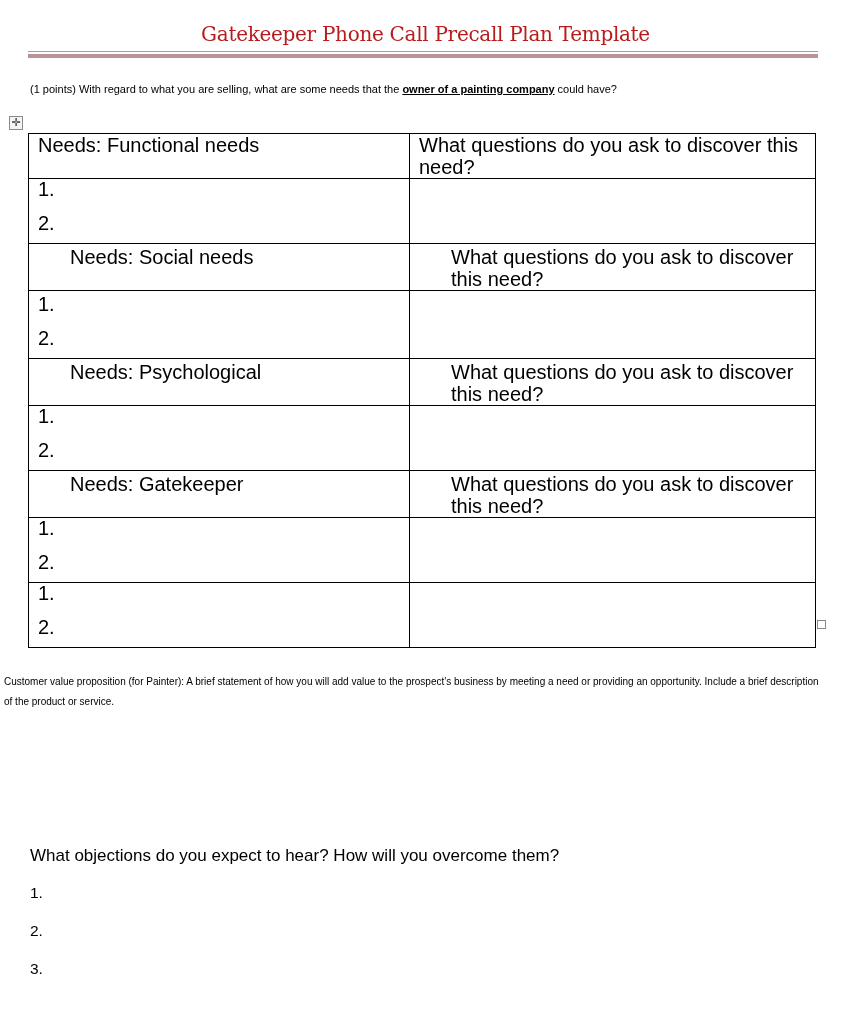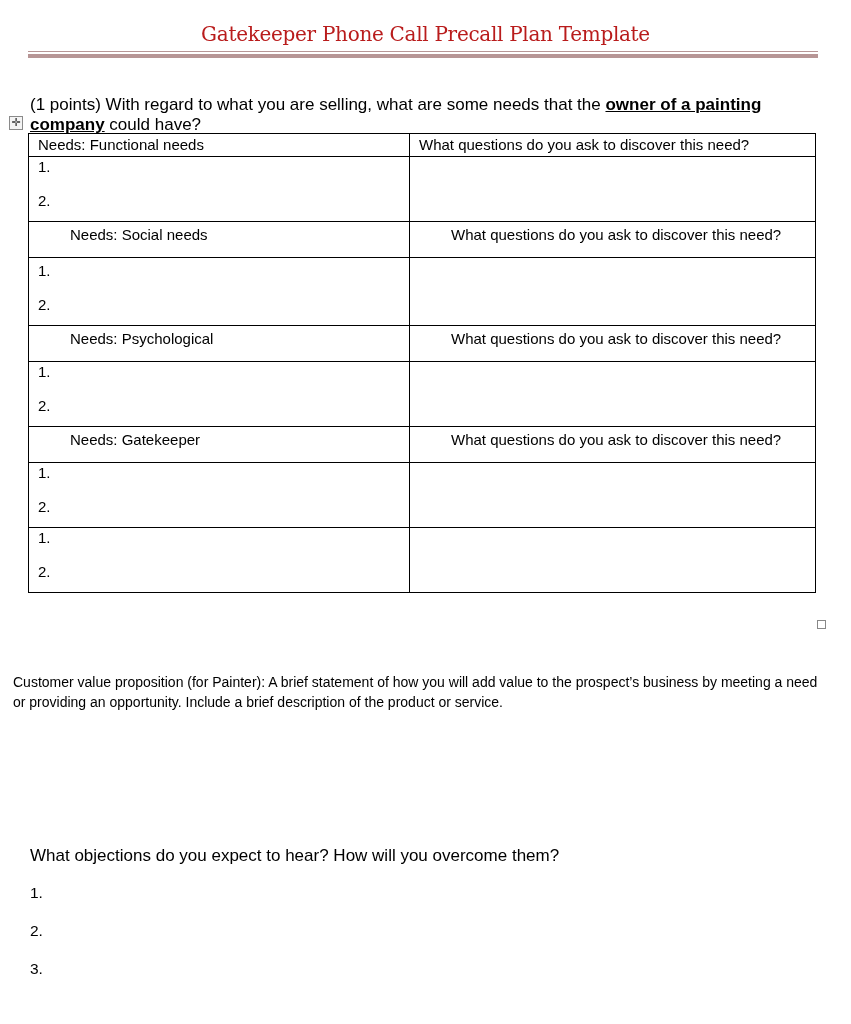--- a/index.html
+++ b/index.html
@@ -2,34 +2,34 @@
 <html><head>
 <meta charset="utf-8">
 <style>
   html, body { margin:0; padding:0; background:#ffffff; }
   body { width:851px; height:1024px; position:relative; overflow:hidden;
          font-family:"Liberation Sans", sans-serif; color:#000; }
   .title { position:absolute; left:0; width:851px; top:22px; text-align:center;
            font-family:"DejaVu Serif", serif; font-size:20px; color:#b91c1c; letter-spacing:-0.3px; }
   .rule-thin { position:absolute; left:28px; width:790px; top:51px; height:1px; background:#b79595; }
   .rule-thick { position:absolute; left:28px; width:790px; top:54px; height:4px; background:#b79595; }
-  .question { position:absolute; left:30px; top:79px; width:780px; font-size:17px; line-height:20px;margin-top:16px; }
+  .question { position:absolute; left:30px; top:79px; width:780px; font-size:11px; line-height:20px; }
   .question b { text-decoration:underline; }
   .move-handle { position:absolute; left:9px; top:116px; width:12px; height:12px; border:1px solid #8a8a8a;
                  background:#f4f4f4; font-size:11px; line-height:11px; text-align:center; color:#333; }
-  table.needs { position:absolute; left:28px; top:133px; border-collapse:collapse; width:788px; font-size:15px; }
+  table.needs { position:absolute; left:28px; top:133px; border-collapse:collapse; width:788px; font-size:20px; }
   table.needs td { border:1.5px solid #000; padding:0 9px; vertical-align:top; }
   table.needs td.c1 { width:330px; }
   tr.hdr td { height:21px; line-height:22px; }
   tr.hdr.tall td { height:33px; line-height:22px; padding-top:2px;padding-left:41px; }
   tr.body td { height:64px; }
   .num { display:block; line-height:20px; }
   .num + .num { margin-top:14px; }
   .resize-handle { position:absolute; left:817px; top:620px; width:7px; height:7px; border:1px solid #888; background:#fff; }
-  .cvp { position:absolute; left:13px; top:672px; width:820px; font-size:14px; line-height:20px; }
+  .cvp { position:absolute; left:4px; top:672px; width:820px; font-size:10px; line-height:20px; }
   .obj { position:absolute; left:30px; top:846px; font-size:17px; }
   .obj-item { position:absolute; left:30px; font-size:15.5px; }
 </style>
 </head>
 <body>
 
 <div class="title">Gatekeeper Phone Call Precall Plan Template</div>
 <div class="rule-thin"></div>
 <div class="rule-thick"></div>
 

